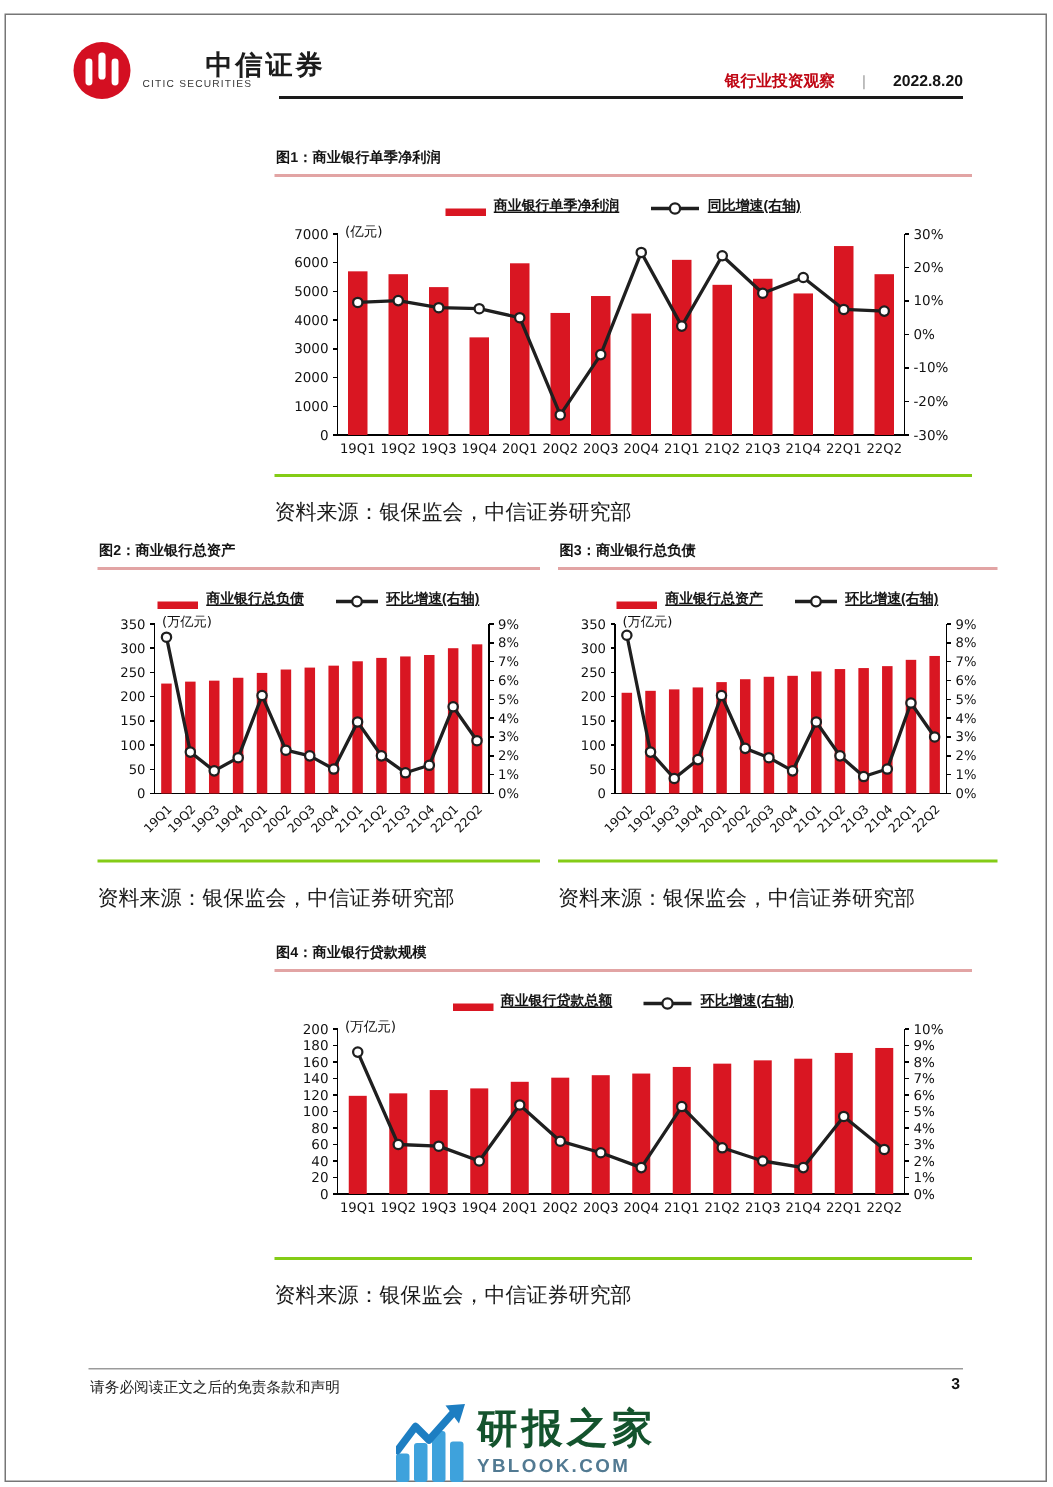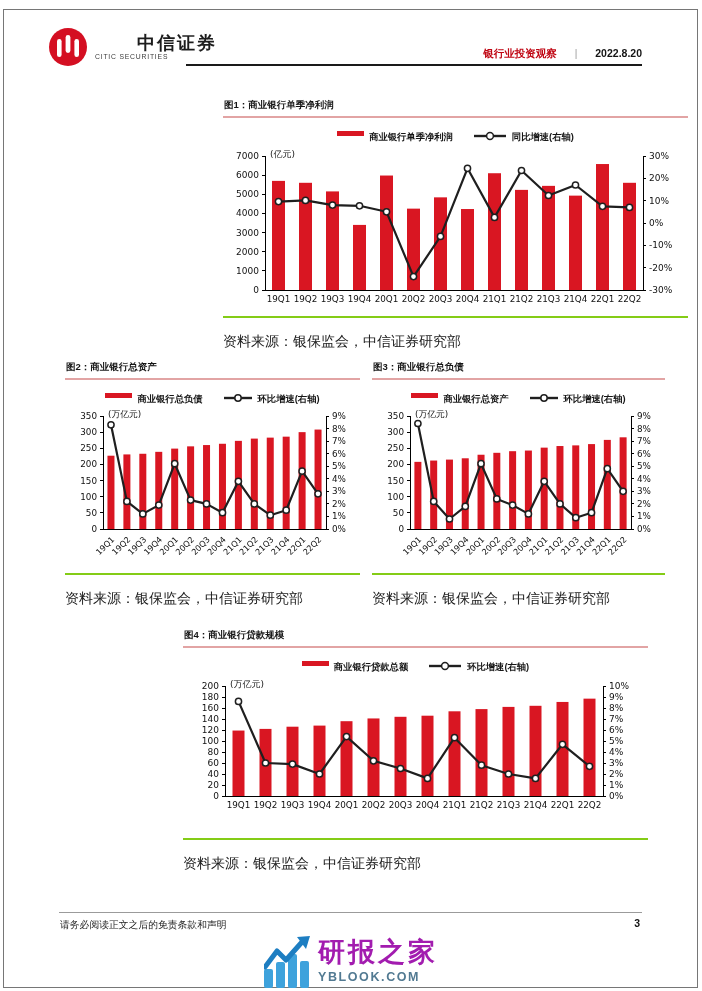--- a/index.html
+++ b/index.html
@@ -17,46 +17,46 @@
   .header-right{position:absolute;top:47px;right:60px;display:flex;align-items:baseline;gap:18px;}
   .report-title{font-size:10.5px;font-weight:bold;color:#c00714;}
   .header-sep{font-size:10px;color:#9a9a9a;}
   .report-date{font-size:10.5px;font-weight:bold;color:#141414;}
   .header-rule{position:absolute;left:186px;right:60px;top:64px;height:2px;background:#1a1a1a;}
 
   
   .fig{position:absolute;}
   .fig-title{font-size:9.5px;font-weight:bold;color:#151515;padding:0 0 4px 1px;border-bottom:2px solid #e2a4a4;}
   .legend{display:flex;justify-content:center;align-items:center;gap:20px;margin:13px 0 4px 0;}
-  .legend-item{display:flex;align-items:flex-start;gap:5px;}
+  .legend-item{display:flex;align-items:flex-end;gap:5px;text-decoration:underline;}
   .legend-label{font-size:9.3px;font-weight:bold;color:#161616;}
   .swatch-bar{display:inline-block;width:27px;height:5px;background:#d91622;}
   .swatch-line{display:inline-block;}
   .swatch-line line{stroke:#1f1f1f;stroke-width:2.4;}
   .swatch-line circle{fill:#ffffff;stroke:#1f1f1f;stroke-width:1.5;}
   .chart{display:block;}
   .chart text{font-family:"DejaVu Sans","Liberation Sans",sans-serif;fill:#111;}
   .fig-source{font-size:14px;color:#1b1b1b;border-top:2px solid #84cc16;padding-top:15px;}
-  .fig-0{left:183px;top:99px;width:465px;margin-left:40px;}
+  .fig-0{left:183px;top:99px;width:465px;}
   .fig-0 .fig-source{margin-top:6px;}
   .fig-1{left:65px;top:361px;width:295px;}
   .fig-2{left:372px;top:361px;width:293px;}
   .fig-1 .fig-source,.fig-2 .fig-source{margin-top:3px;}
   .fig-3{left:183px;top:629px;width:465px;}
   .fig-3 .fig-source{margin-top:20px;}
 
   
   .footer-rule{position:absolute;left:59px;right:60px;top:912px;height:1px;background:#9b9b9b;}
   .disclaimer{position:absolute;left:60px;top:919px;font-size:9.8px;color:#222;}
   .page-number{position:absolute;right:62px;top:917px;font-size:10.5px;font-weight:bold;color:#111;}
 
   
   .watermark{position:absolute;left:50%;top:936px;transform:translateX(-50%);display:flex;align-items:flex-start;gap:8px;}
   .wm-text{display:flex;flex-direction:column;line-height:1;}
-  .wm-cn{font-size:27px;font-weight:bold;color:#a21caf;letter-spacing:3px;margin-top:3px;}
+  .wm-cn{font-size:27px;font-weight:bold;color:#14532d;letter-spacing:3px;margin-top:3px;}
   .wm-en{font-size:12.5px;font-weight:bold;color:#527a92;letter-spacing:1.6px;margin-top:5px;}
 </style>
 </head>
 <body>
 
 <div class="page-frame"></div>
 
 <div class="brand">
   <svg width="40" height="40" viewBox="0 0 40 40">
     <circle cx="20" cy="20" r="19" fill="#d40f22"></circle>

